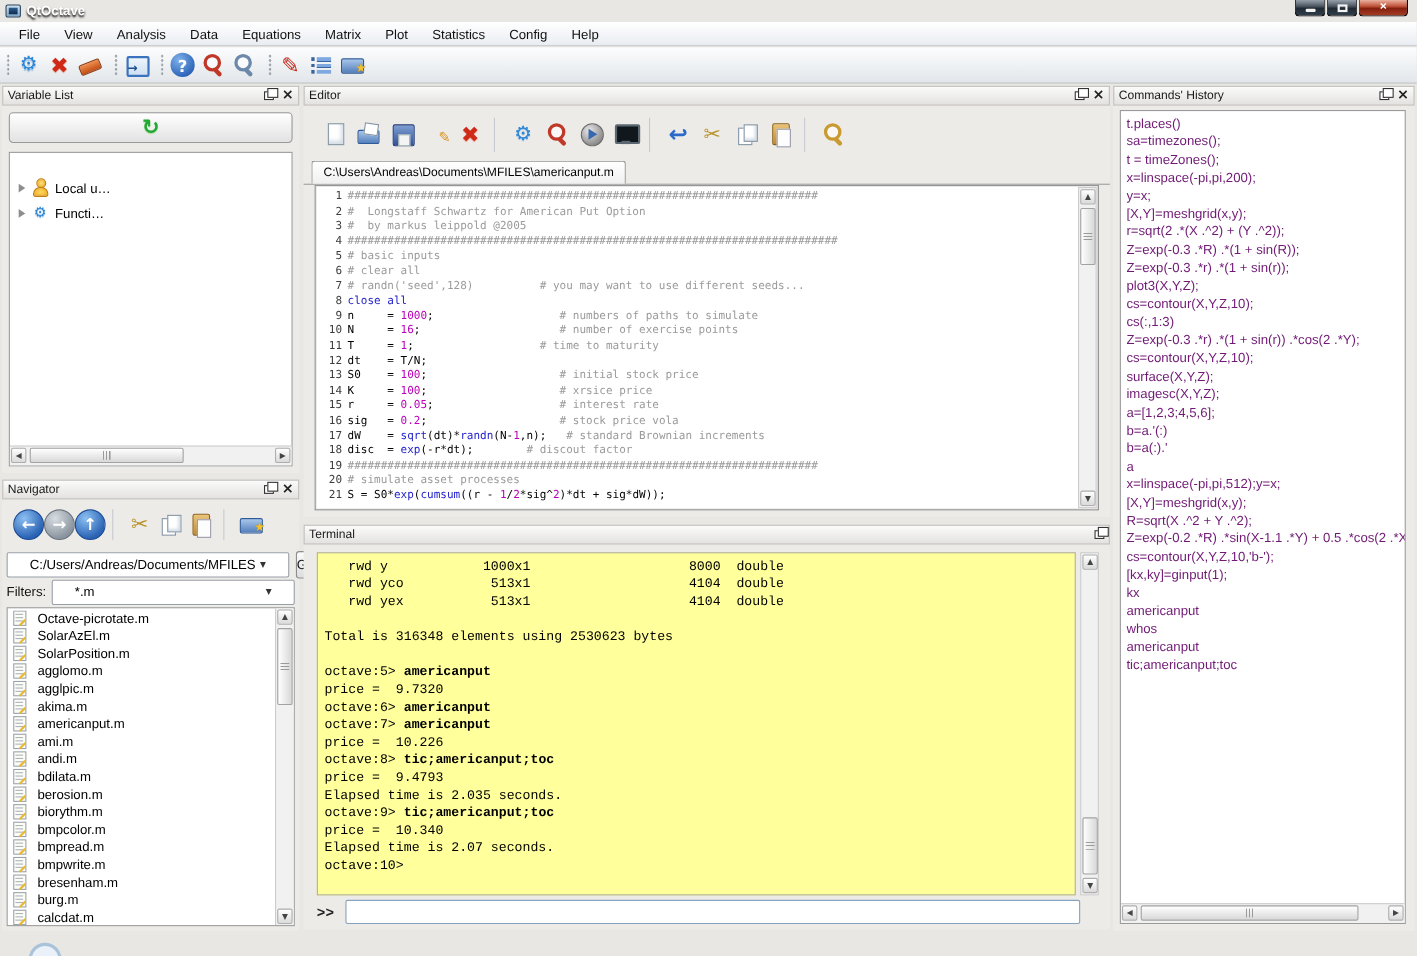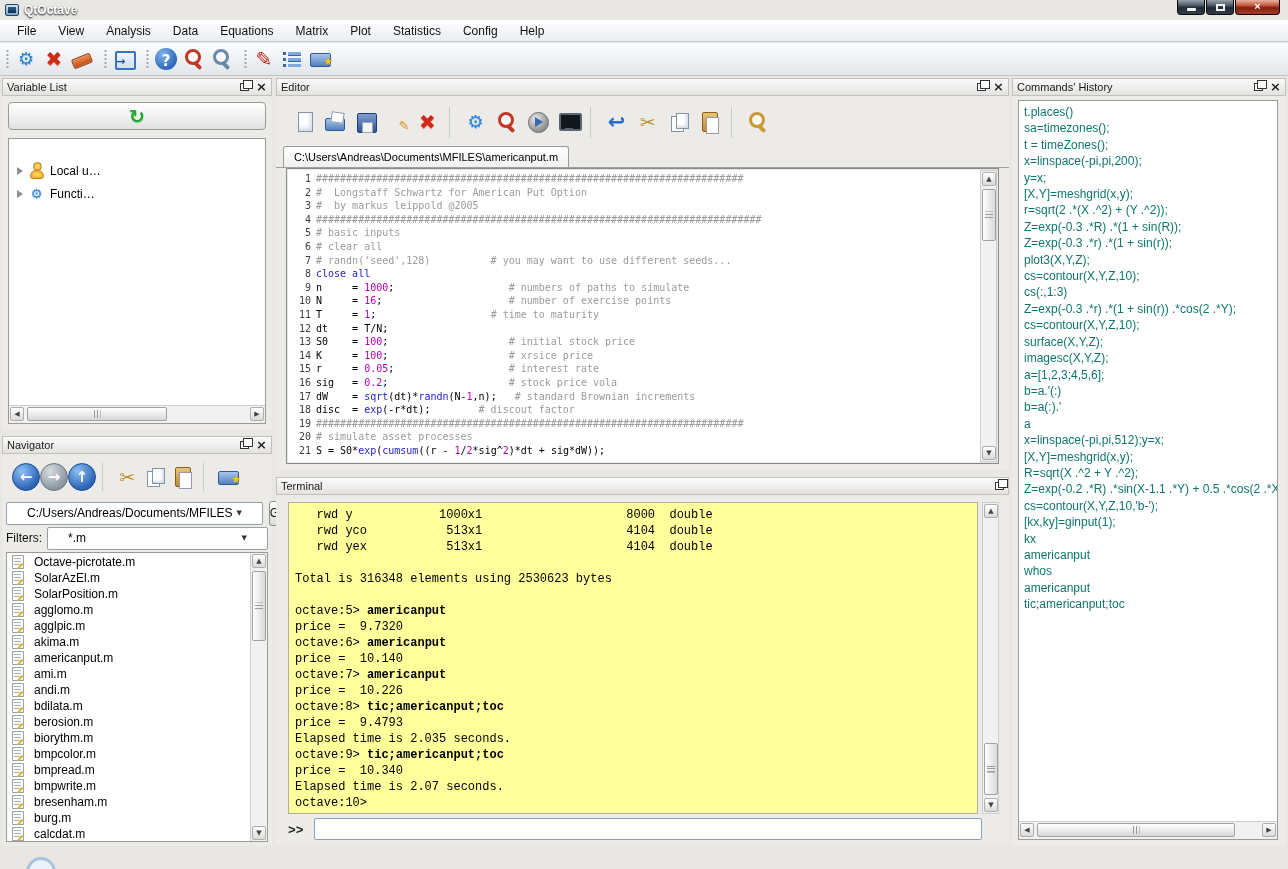--- a/index.html
+++ b/index.html
@@ -129,21 +129,21 @@
   
   .termout{position:absolute;left:12px;top:25px;width:690px;height:312px;background:#ffff9c;border:1px solid #b0b0a0;overflow:hidden;padding:4px 0 0 6px}
   .tline{white-space:pre;font:12px/16px "Liberation Mono",monospace;color:#000;min-height:16px}
   .tline .tb{font-weight:bold}
   .tprompt{position:absolute;left:12px;top:344px;font:bold 13px/20px "Liberation Mono",monospace;color:#222}
   .tinput{position:absolute;left:38px;top:341px;width:668px;height:22px;border:1px solid #86a2be;border-radius:2px;background:#fff;font:12px "Liberation Mono",monospace;padding:0 4px}
 
   
   .hbox{position:absolute;left:6px;top:22px;right:8px;bottom:6px;background:#fff;border:1px solid #9a9a9a;overflow:hidden}
   .hitems{position:absolute;left:5px;top:3px;right:0;bottom:18px;overflow:hidden}
-  .hitem{font:12px/16.4px "Liberation Sans",sans-serif;color:#0f766e;white-space:nowrap}
+  .hitem{font:12px/16.4px "Liberation Sans",sans-serif;color:#701a75;white-space:nowrap}
 
   
   .sb{position:absolute;background:#f1f1f1;border:1px solid #cdcdcd}
   .sb .ar{position:absolute;width:14px;height:14px;background:linear-gradient(#ffffff,#dadada);border:1px solid #aeaeae;border-radius:2px;color:#444;font-size:7px;line-height:13px;text-align:center;font-family:"DejaVu Sans",sans-serif}
   .sb .th{position:absolute;background:linear-gradient(90deg,#ffffff,#d8d8d8);border:1px solid #a2a2a2;border-radius:2px}
   .sb.h .th{background:linear-gradient(#ffffff,#d8d8d8)}
   .sb .th::after{content:"";position:absolute;left:50%;top:50%;transform:translate(-50%,-50%)}
   .sb.v .th::after{width:8px;height:7px;background:repeating-linear-gradient(#9a9a9a 0 1px,transparent 1px 3px)}
   .sb.h .th::after{width:7px;height:8px;background:repeating-linear-gradient(90deg,#9a9a9a 0 1px,transparent 1px 3px)}
 
@@ -491,21 +491,20 @@
   <div class="termout">
       <div class="tline"><span>   rwd y            1000x1                    8000  double</span></div>
       <div class="tline"><span>   rwd yco           513x1                    4104  double</span></div>
       <div class="tline"><span>   rwd yex           513x1                    4104  double</span></div>
       <div class="tline"><span></span></div>
       <div class="tline"><span>Total is 316348 elements using 2530623 bytes</span></div>
       <div class="tline"><span></span></div>
       <div class="tline"><span>octave:5&gt; </span><span class="tb">americanput</span></div>
       <div class="tline"><span>price =  9.7320</span></div>
       <div class="tline"><span>octave:6&gt; </span><span class="tb">americanput</span></div>
-      <div class="tline"><span>price =  10.140</span></div>
       <div class="tline"><span>octave:7&gt; </span><span class="tb">americanput</span></div>
       <div class="tline"><span>price =  10.226</span></div>
       <div class="tline"><span>octave:8&gt; </span><span class="tb">tic;americanput;toc</span></div>
       <div class="tline"><span>price =  9.4793</span></div>
       <div class="tline"><span>Elapsed time is 2.035 seconds.</span></div>
       <div class="tline"><span>octave:9&gt; </span><span class="tb">tic;americanput;toc</span></div>
       <div class="tline"><span>price =  10.340</span></div>
       <div class="tline"><span>Elapsed time is 2.07 seconds.</span></div>
       <div class="tline"><span>octave:10&gt;</span></div>
     </div>

